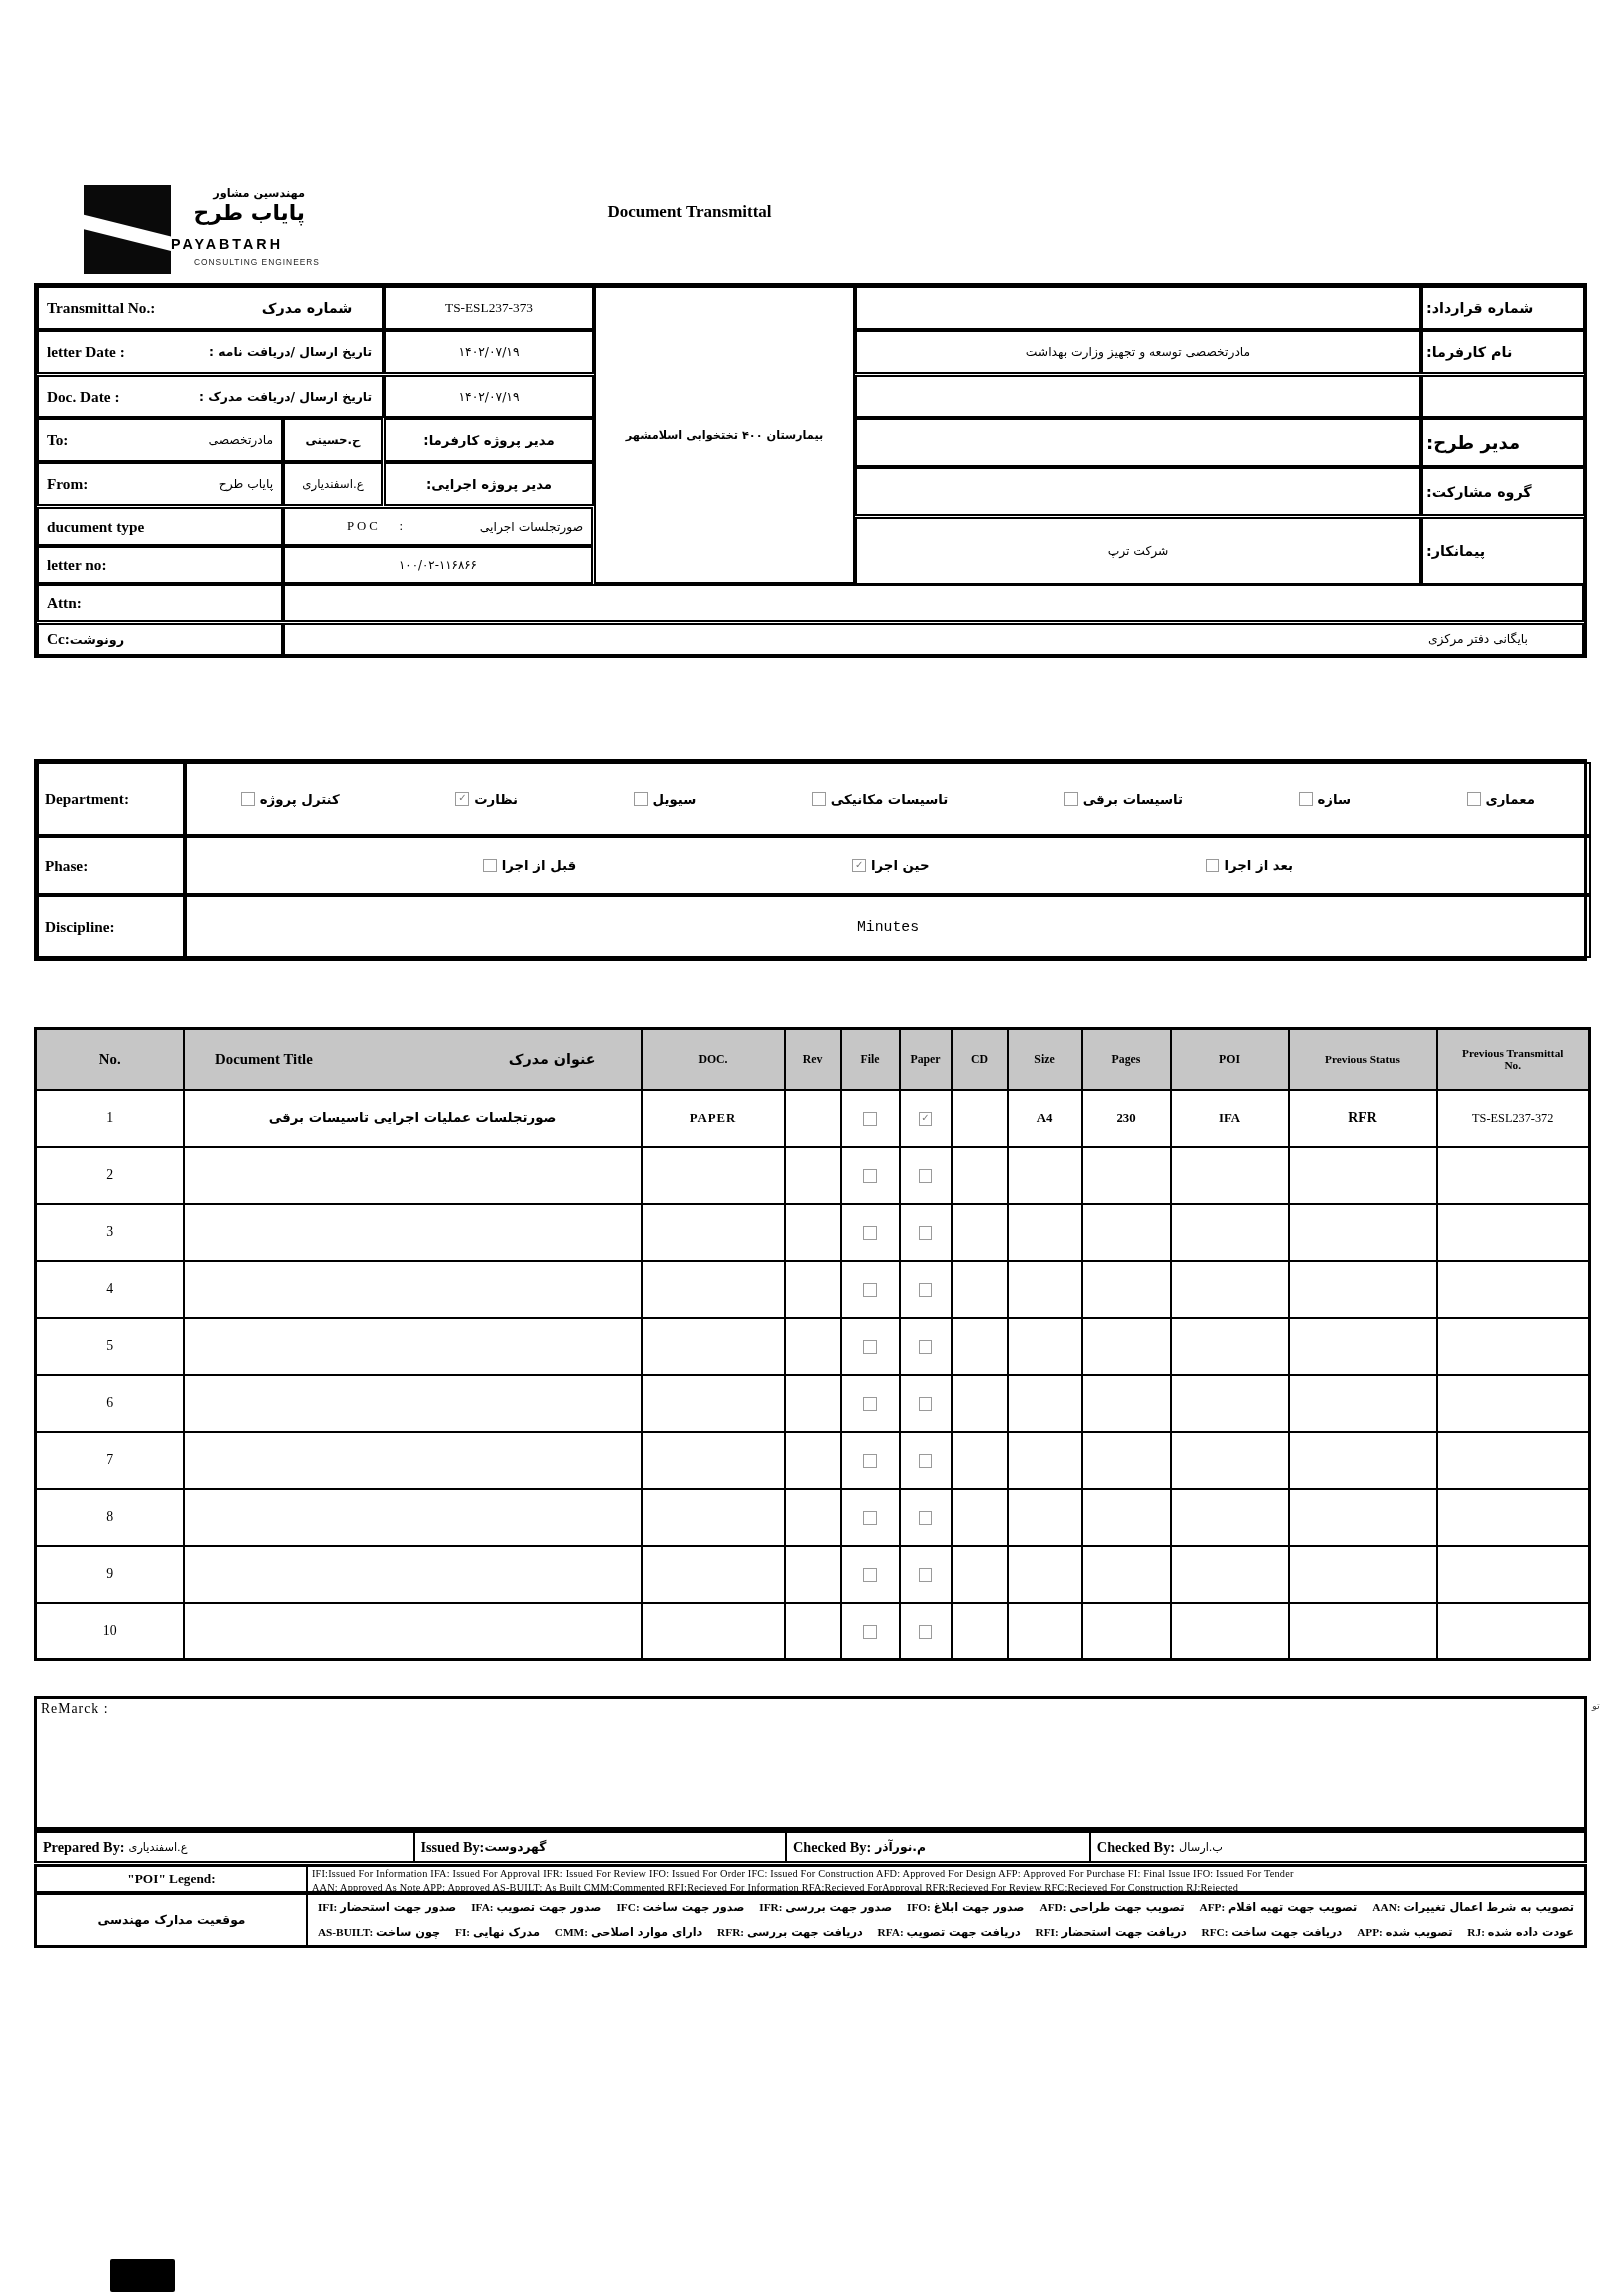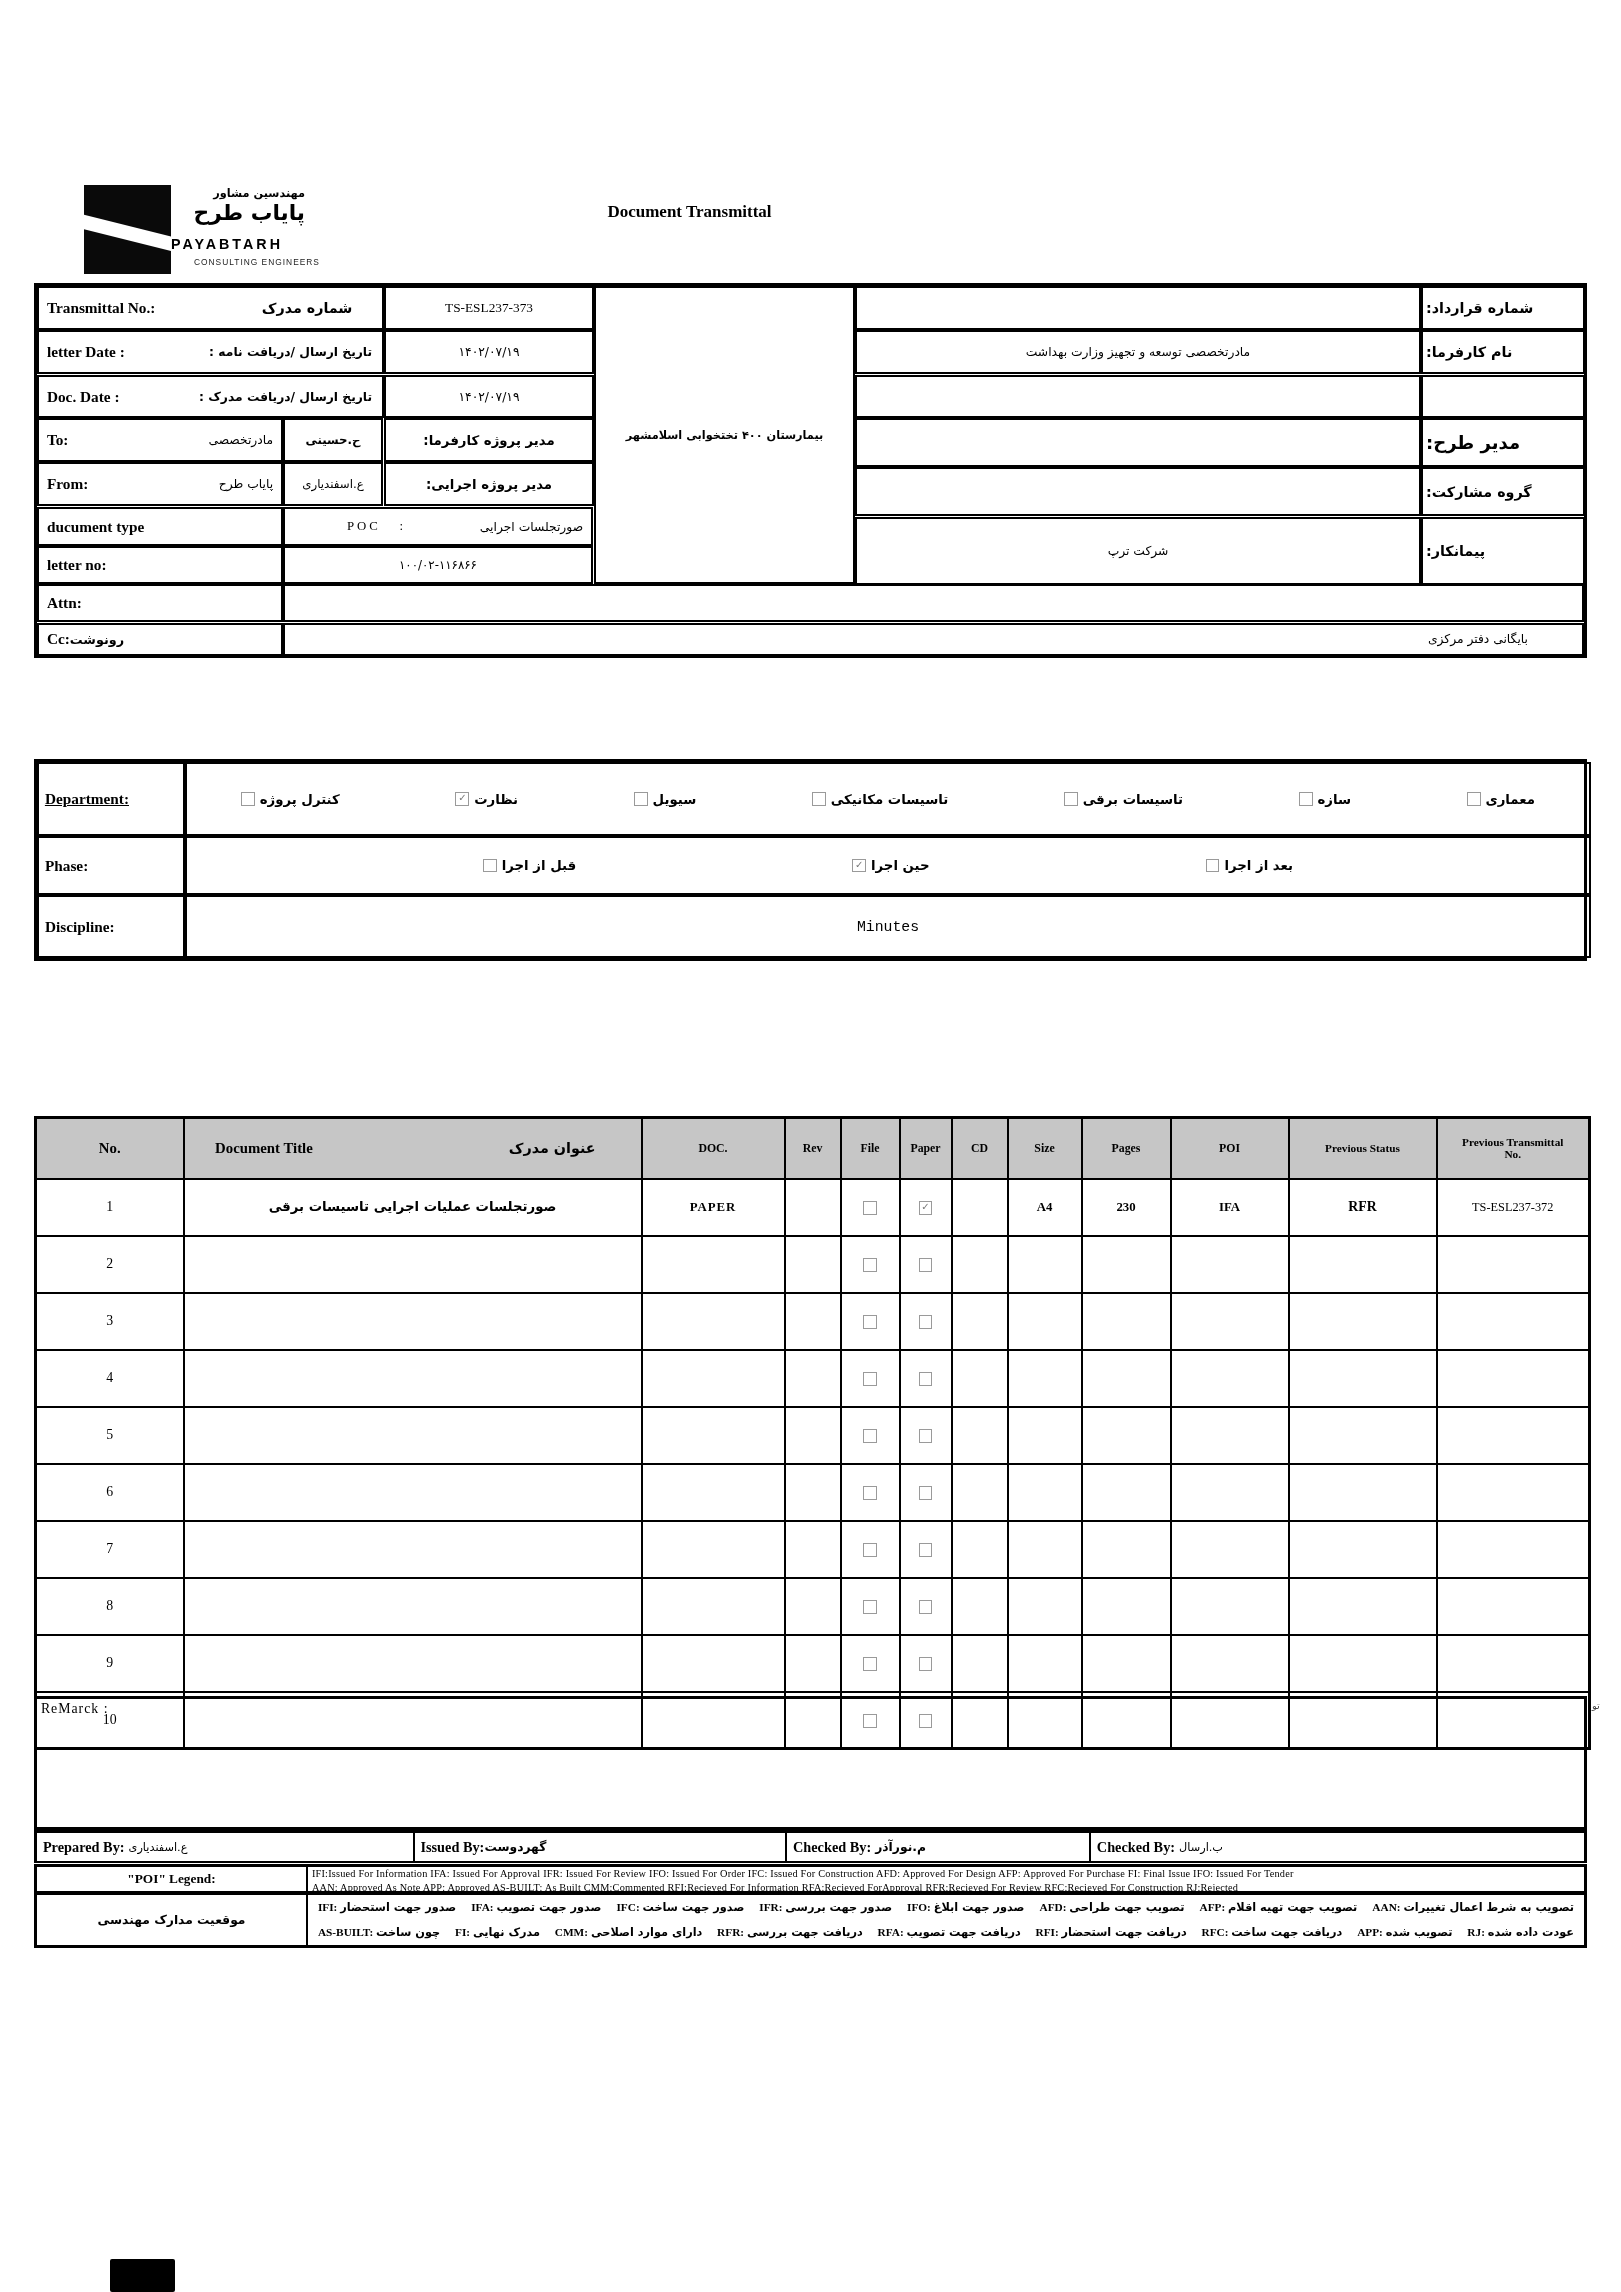--- a/index.html
+++ b/index.html
@@ -139,21 +139,21 @@
     </div>
     <div class="c cen" style="left:818px;top:231px;width:566px;height:68px;">
       <span class="fa" dir="rtl" data-name="contractor-value" style="font-size:12.3px;">شرکت ترپ</span>
     </div>
     <div class="c" style="left:1384px;top:231px;width:164px;height:68px;padding:0 3px;">
       <span class="fa bold" dir="rtl" data-name="contractor-label" style="font-size:14.3px;width:100%;text-align:left;">پیمانکار:</span>
     </div>
   </div>
 
   <div class="tbl" data-name="classification-table" style="left:34px;top:759px;width:1553px;height:202px;">
-    <div class="c" style="left:0;top:0;width:148px;height:74px;padding:0 5.9px;text-decoration:underline;">
+    <div class="c" style="left:0;top:0;width:148px;height:74px;padding:0 5.9px;">
       <span class="bold" data-name="department-label" style="font-size:15.3px;">Department:</span>
     </div>
     <div class="c" id="dept-options" data-name="department-options" style="left:148px;top:0;width:1406px;height:74px;justify-content:space-between;padding:0 54px;">
         <div class="opt fa" data-name="department-option">
           <span class="cb" data-name="checkbox"></span>
           <span dir="rtl" data-name="department-option-label">کنترل پروژه</span>
         </div>
         <div class="opt fa" data-name="department-option">
           <span class="cb" data-name="checkbox-checked">✓</span>
           <span dir="rtl" data-name="department-option-label">نظارت</span>
@@ -197,21 +197,21 @@
         </div>
       </div>
     <div class="c" style="left:0;top:133px;width:148px;height:63px;padding:0 5.9px;">
       <span class="bold" data-name="discipline-label" style="font-size:15.3px;">Discipline:</span>
     </div>
     <div class="c cen" style="left:148px;top:133px;width:1406px;height:63px;font-family:Liberation Mono, monospace;">
       <span data-name="discipline-value" style="font-size:14.8px;">Minutes</span>
     </div>
   </div>
 
-  <div class="abs" style="left:34px;top:1116px;">
+  <div class="abs" style="left:34px;top:1027px;">
     <table class="doc" data-name="document-table" style="border:3px solid #000;">
       <colgroup>
         <col style="width:148px">
           <col style="width:458px">
           <col style="width:143px">
           <col style="width:56px">
         <col style="width:59px">
           <col style="width:52px">
           <col style="width:56px">
           <col style="width:74px">

